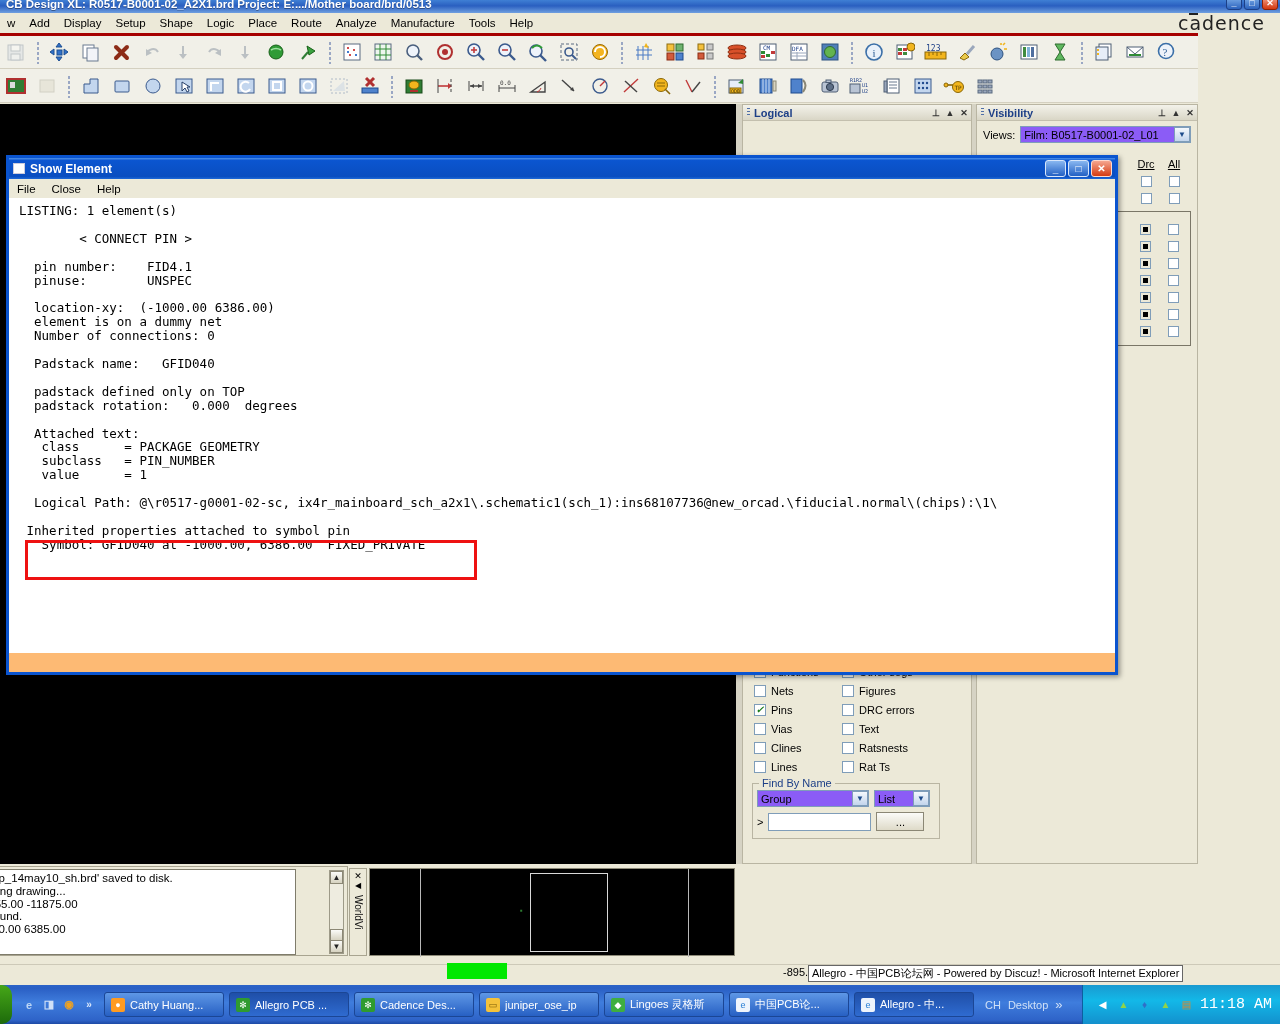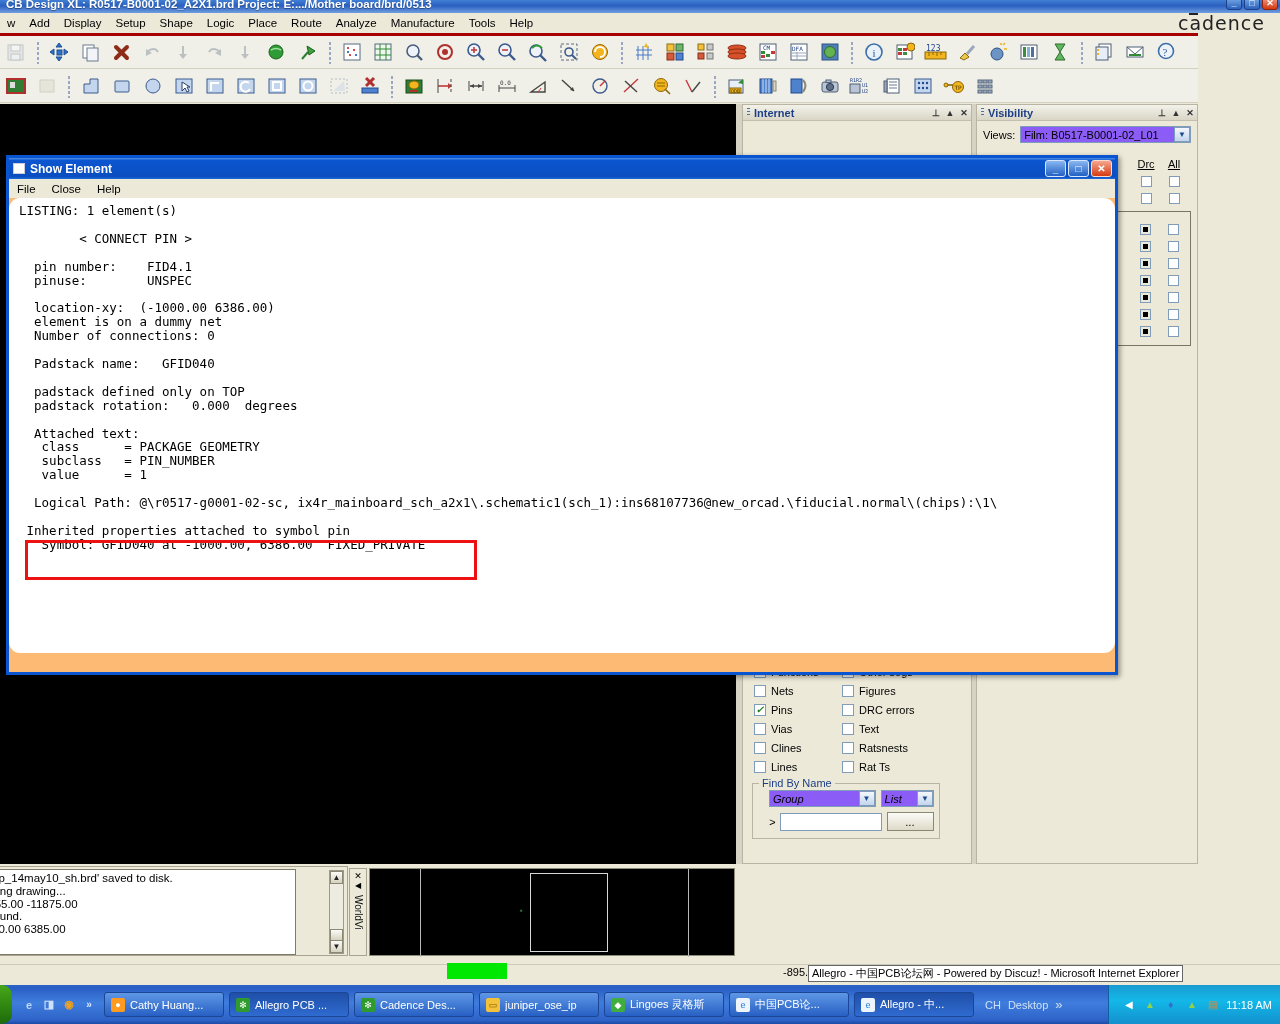--- a/index.html
+++ b/index.html
@@ -89,24 +89,24 @@
   .vis-group{ border:1px solid #7a7667; margin-top:7px; padding:6px 0 8px 0; }
 
   
   #find-panel{ position:absolute; left:748px; top:662px; width:196px; height:200px;
      background:#ece9d8; z-index:3; font-size:11px;}
   .find-grid{ display:grid; grid-template-columns:88px 90px; row-gap:7px; padding:4px 2px 8px 6px;}
   .fchk{ display:flex; align-items:center; gap:5px; }
   .cbx{ width:12px;height:12px;border:1px solid #7f9db9;background:#fff;
      display:inline-flex; align-items:center;justify-content:center;
      font-size:10px; color:#1a7a1a; font-weight:bold; line-height:1;}
-  .fieldset{ border:1px solid #b9b5a2; margin:2px 4px 0 4px; padding:6px 5px 7px 16px; position:relative;}
+  .fieldset{ border:1px solid #b9b5a2; margin:2px 4px 0 4px; padding:6px 5px 7px 4px; position:relative;}
   .fieldset > .lg{ position:absolute; top:-7px; left:6px; background:#ece9d8; padding:0 3px;
      color:#1d3f87; font-size:11px;}
-  .fbn-row{ display:flex; gap:5px; margin-bottom:5px;font-style:italic;}
+  .fbn-row{ display:flex; gap:5px; margin-bottom:5px;}
   .txtbox{ background:#fff;border:1px solid #7f9db9;height:18px;}
   .btn3d{ background:linear-gradient(180deg,#fbfbf8,#dedac8); border:1px solid #8b8775;
      height:19px; display:flex;align-items:center;justify-content:center; font-size:11px;}
 
   
   #show-element{
     position:absolute; left:6px; top:155px; width:1112px; height:520px; z-index:40;
     border:3px solid #0a54cf; background:#fdba74;
     box-shadow:2px 2px 5px rgba(0,0,0,.4);
   }
@@ -114,21 +114,21 @@
      display:flex; align-items:center; color:#fff; font-weight:bold; font-size:12px; padding-left:4px;}
   #se-title .icn{ width:12px;height:11px;background:#fff;border:1px solid #ccd;margin-right:5px;}
   #se-btns{ margin-left:auto; display:flex; gap:2px; padding-right:3px;}
   .sebtn{ width:21px;height:17px; border:1px solid #d7e6fb; border-radius:3px;
      background:linear-gradient(180deg,#89b7f0,#2260c4); display:flex;align-items:center;
      justify-content:center; color:#fff; font-size:10px; font-weight:bold;}
   .sebtn.close{ background:linear-gradient(180deg,#f5a68f,#d53b12); border-color:#ffd9cc;}
   #se-menubar{ background:#ece9d8; height:19px; display:flex; align-items:center; }
   #se-menubar .mi{ padding:1px 8px; font-size:11.5px; }
   #se-text{ background:#fff; height:455px; overflow:hidden; position:relative;
-     padding:6px 0 0 10px;border-radius:11px; }
+     padding:6px 0 0 10px; }
   pre.mono{ margin:0; font-family:"DejaVu Sans Mono","Liberation Mono",monospace;
      font-size:12.5px; line-height:13.9px; color:#000; white-space:pre; }
   #hl-box{ position:absolute; left:16px; top:342px; width:452px; height:40px;
      border:3px solid #ee1111; }
 
   
   #console{ position:absolute; left:-50px; top:866px; width:398px; height:90px;
      background:#ece9d8; border:1px solid #a8a490; z-index:5;}
   #console-inner{ position:absolute; left:0; top:2px; width:345px; height:86px;
      background:#fff; border:1px solid #7f7c6b; overflow:hidden;}
@@ -184,21 +184,21 @@
   .tb-ico{ width:14px;height:14px;flex:0 0 14px; border-radius:2px;
      display:flex;align-items:center;justify-content:center;font-size:9px;}
   #lang-bar{ display:flex; align-items:center; gap:7px; color:#cfe0f7; font-size:11px;
      padding:0 6px; }
   #tray{ margin-left:auto; height:39px; display:flex; align-items:center; gap:6px;
      padding:0 8px 0 12px;
      background:linear-gradient(180deg,#199ad0 0%,#13b8e8 40%,#1390cd 100%);
      border-left:1px solid #0d5fa0;}
   .tray-ico{ width:15px;height:15px; display:flex;align-items:center;justify-content:center;
      font-size:10px;}
-  #clock{ color:#fff; font-size:11px; }
+  #clock{ color:#fff; font-size:15px;font-family:Liberation Mono, monospace; }
 </style>
 </head>
 <body>
 
 <div id="app-titlebar">
   <div id="app-title-text">CB Design XL: R0517-B0001-02_A2X1.brd  Project: E:.../Mother board/brd/0513</div>
   <div id="app-win-btns">
     <div class="winbtn">_</div>
     <div class="winbtn">□</div>
     <div class="winbtn close">✕</div>
@@ -764,21 +764,21 @@
       </svg>
     </div>
 </div>
 
 <div id="canvas-right"></div>
 <div id="canvas-blk"></div>
 
 <div id="options-panel">
   <div class="panel-head">
     <span class="panel-grip"></span>
-    <span>Internet</span>
+    <span>Logical</span>
     <span class="sp"></span>
     <span class="panel-btn">⊥</span>
     <span class="panel-btn">▲</span>
     <span class="panel-btn">✕</span>
   </div>
 </div>
 
 <div id="vis-panel">
   <div class="panel-head">
     <span class="panel-grip"></span>

